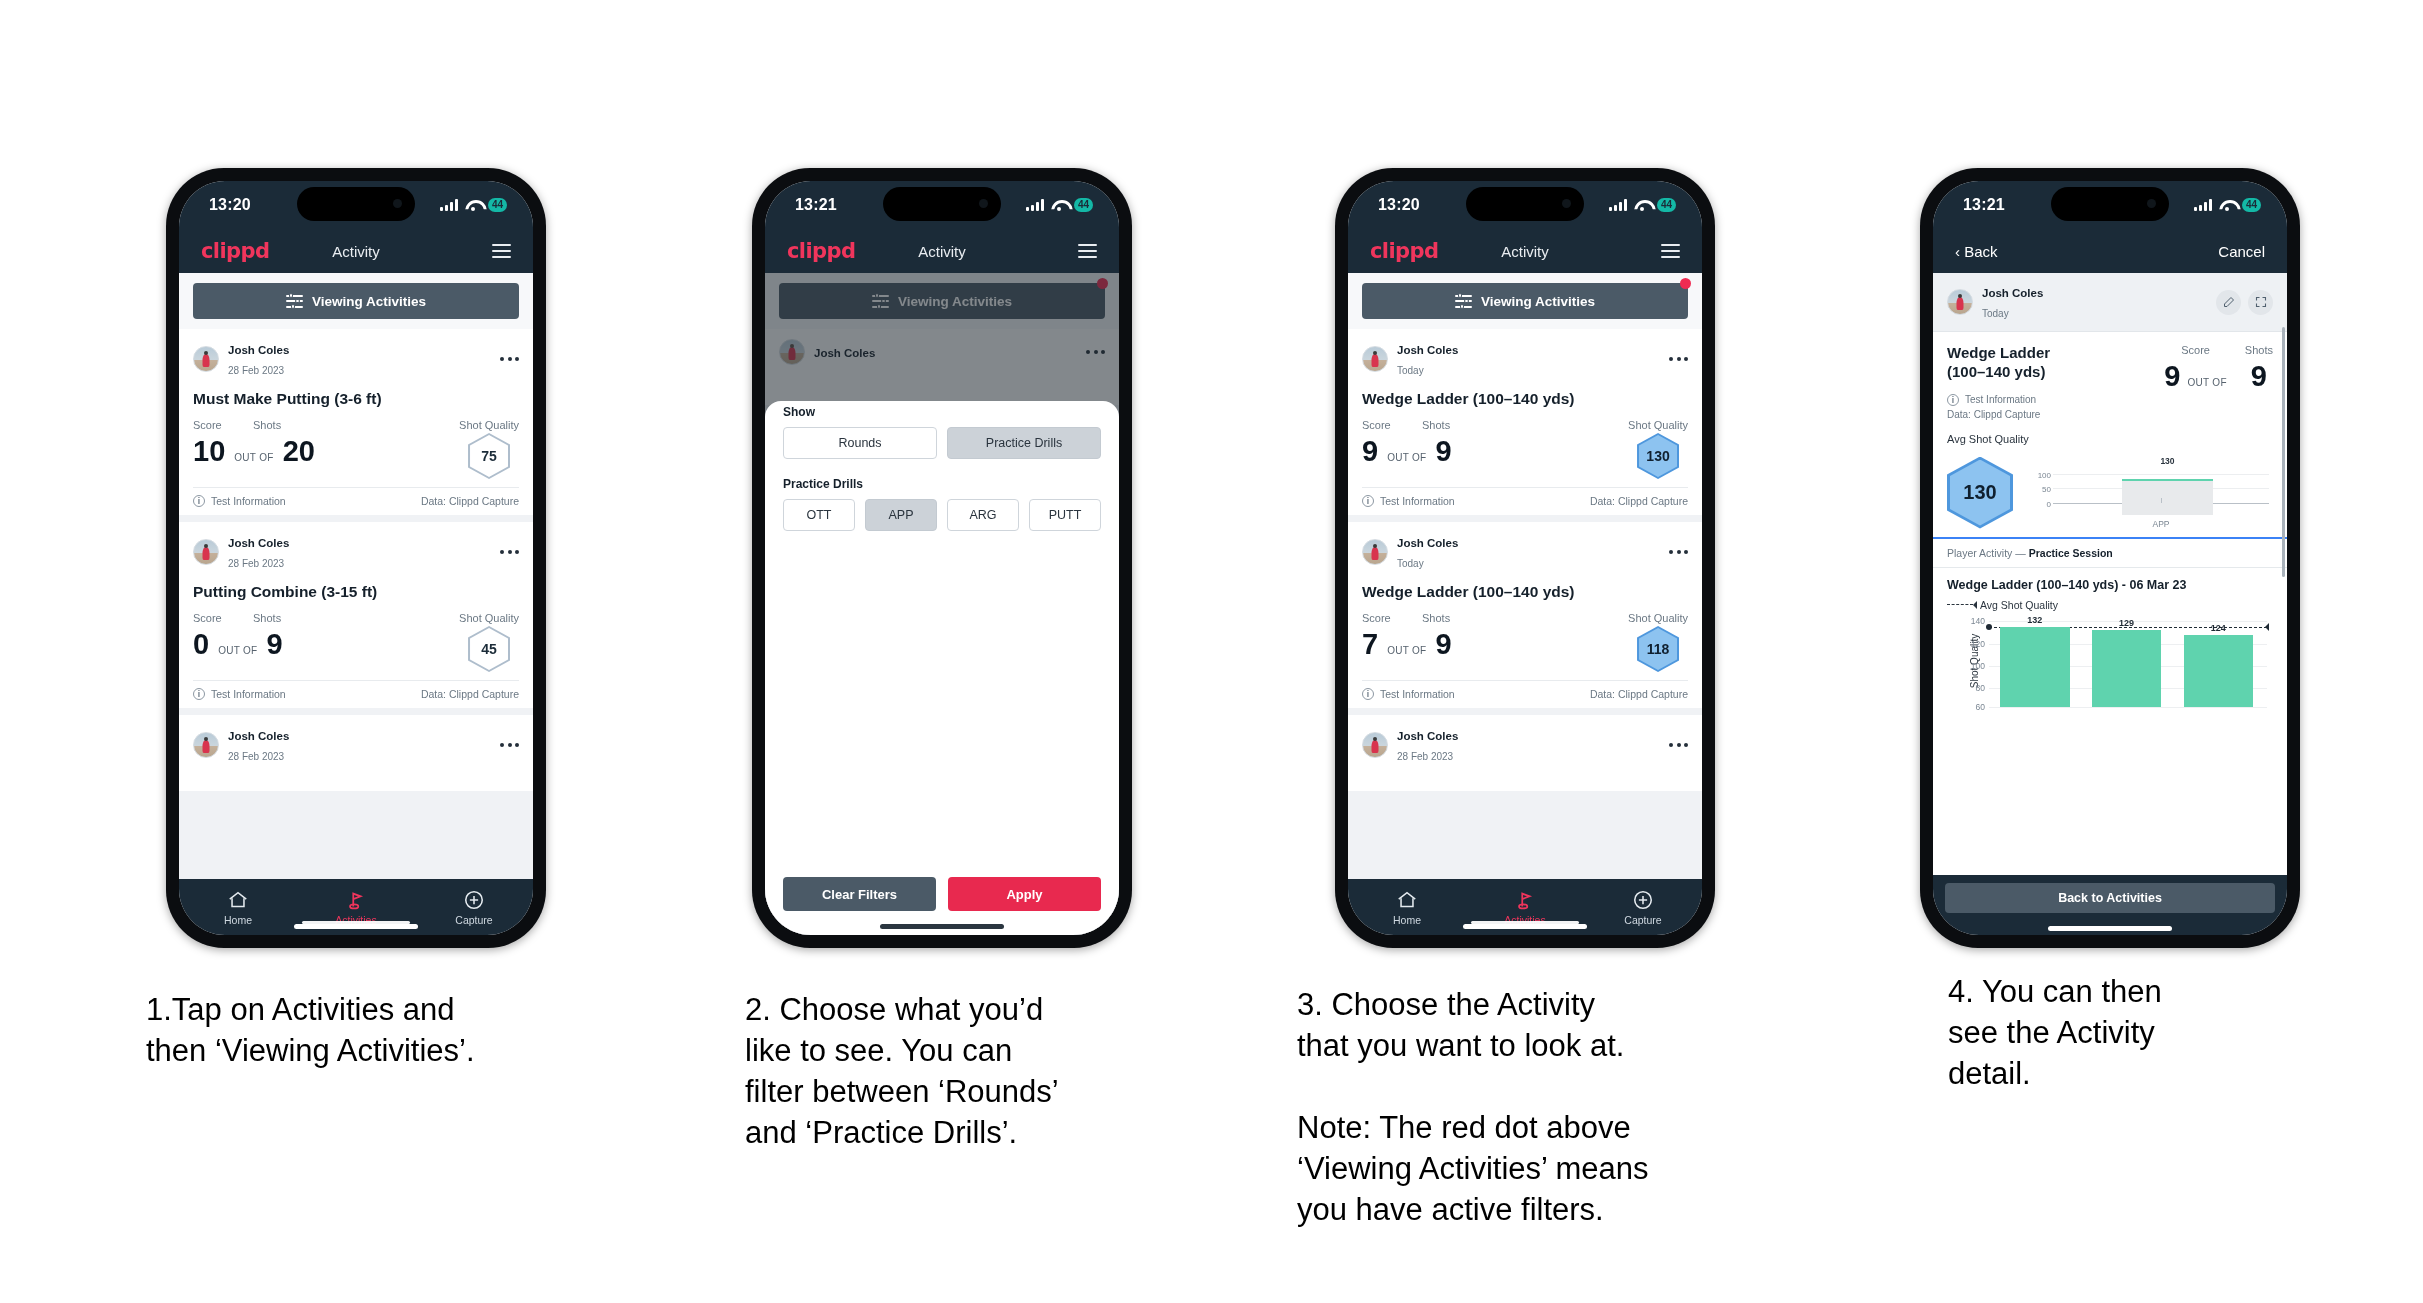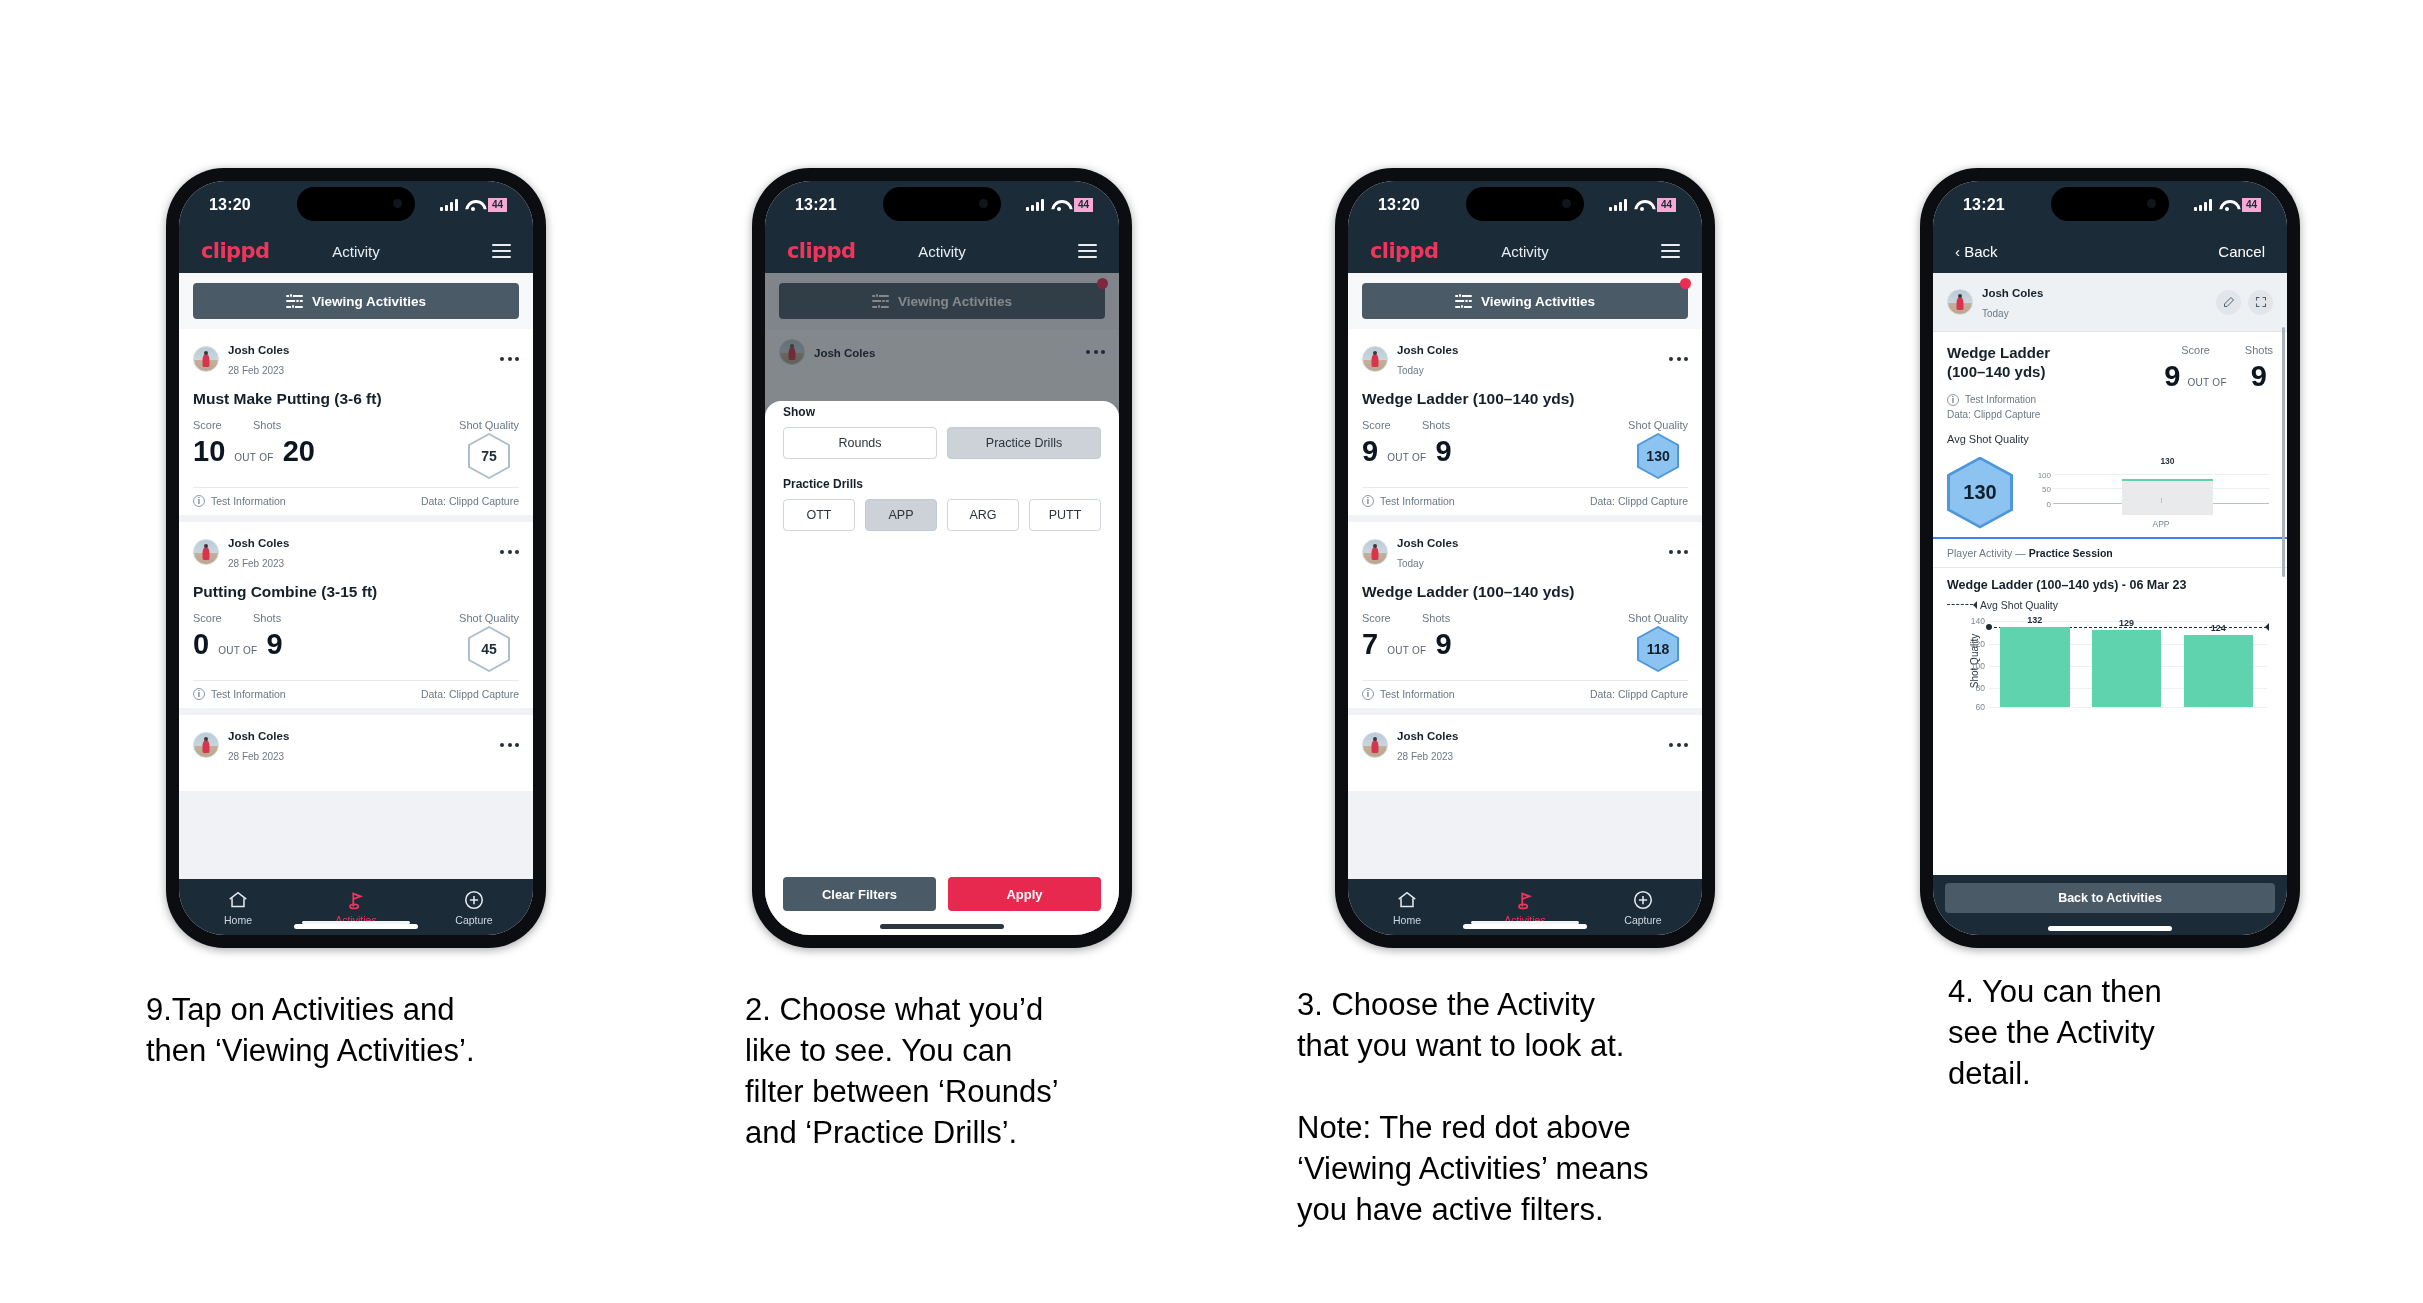--- a/index.html
+++ b/index.html
@@ -57,22 +57,22 @@
   .wifi::before{
     content:""; position:absolute; left:0; top:1px; width:16px;height:16px;
     border:3px solid #fff; border-radius:50%;
     clip-path: polygon(0 0,100% 0,100% 42%,0 42%);
   }
   .wifi::after{
     content:""; position:absolute; left:6px; bottom:0; width:4px;height:4px;
     background:#fff; border-radius:50%;
   }
   .batt {
-    background:#f9a8d4; color:#1b2b38; font-size:10px; font-weight:bold;
-    border-radius:0; padding:1px 4px; line-height:1.2;
+    background:#14b8a6; color:#1b2b38; font-size:10px; font-weight:bold;
+    border-radius:7px; padding:1px 4px; line-height:1.2;
   }
 
   
   .appbar {
     height: 44px; background: #1b2b38;
     display:flex; align-items:center; padding: 0 22px;
     flex: none;
   }
   .logo {
     color:#f0355c; font-size:21px; font-weight:bold;
@@ -948,21 +948,21 @@
       <div class="back-wrap">
         <div class="back-btn">Back to Activities</div>
         <div style="position:relative;height:22px">
           <div class="home-ind" style="bottom:4px"></div>
         </div>
       </div>
 
     </div>
   </div>
 
-  <div class="caption" style="left:146px; top:990px; width:560px;">9.Tap on Activities and
+  <div class="caption" style="left:146px; top:990px; width:560px;">1.Tap on Activities and
 then ‘Viewing Activities’.</div>
   <div class="caption" style="left:745px; top:990px; width:530px;">2. Choose what you’d
 like to see. You can
 filter between ‘Rounds’
 and ‘Practice Drills’.</div>
   <div class="caption" style="left:1297px; top:985px; width:560px;">3. Choose the Activity
 that you want to look at.
 
 Note: The red dot above
 ‘Viewing Activities’ means

